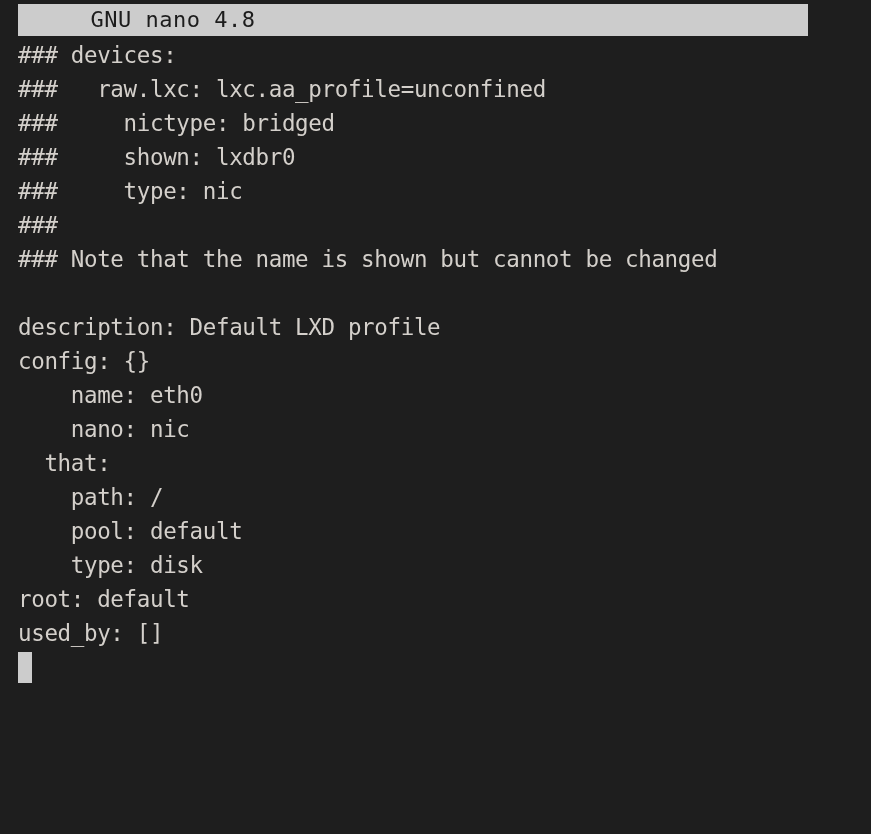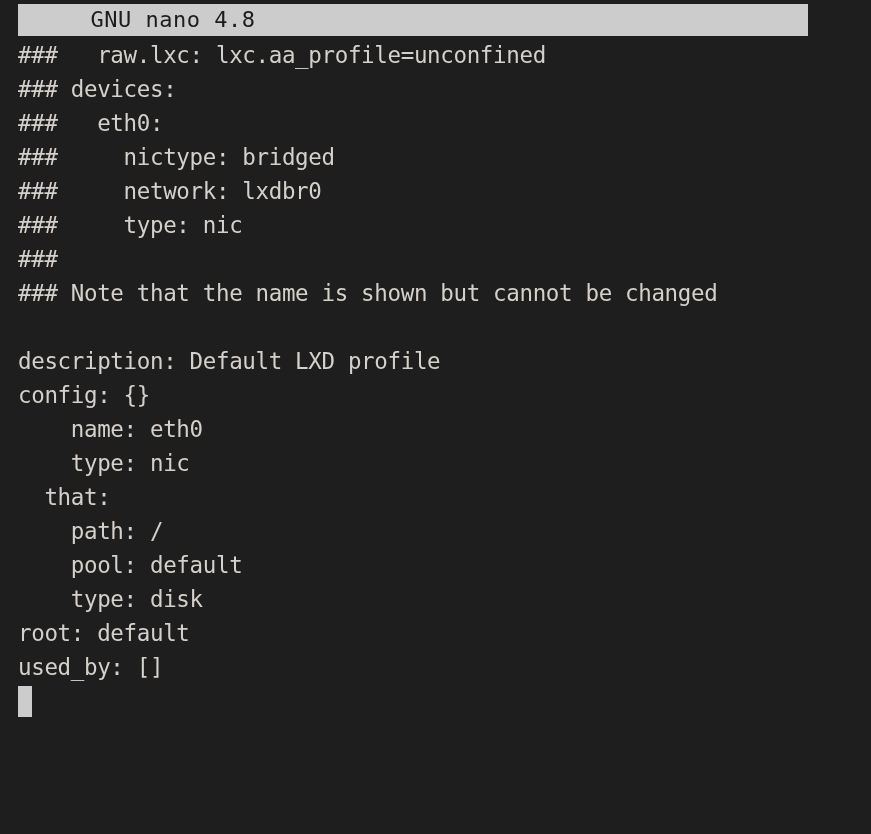--- a/index.html
+++ b/index.html
@@ -83,33 +83,32 @@
 <body>
 
 <div id="editor">
 
   <div class="titlebar">
     <span class="title-text">  GNU nano 4.8</span>
   </div>
 
   <div class="buffer">
 
-  <div class="line">###   raw.lxc: lxc.aa_profile=unconfined</div>
-      <div class="line">### devices:</div>
-      <div class="line">###   eth0:</div>
+  <div class="line">### devices:</div>
+      <div class="line">###   raw.lxc: lxc.aa_profile=unconfined</div>
       <div class="line">###     nictype: bridged</div>
-      <div class="line">###     network: lxdbr0</div>
+      <div class="line">###     shown: lxdbr0</div>
       <div class="line">###     type: nic</div>
       <div class="line">###</div>
       <div class="line">### Note that the name is shown but cannot be changed</div>
       <div class="line blank"></div>
       <div class="line">description: Default LXD profile</div>
       <div class="line">config: {}</div>
       <div class="line">    name: eth0</div>
-      <div class="line">    type: nic</div>
+      <div class="line">    nano: nic</div>
       <div class="line">  that:</div>
       <div class="line">    path: /</div>
       <div class="line">    pool: default</div>
       <div class="line">    type: disk</div>
       <div class="line">root: default</div>
       <div class="line">used_by: []</div>
       <div class="cursor-line">
         <div class="cursor"></div>
       </div>
     </div>

